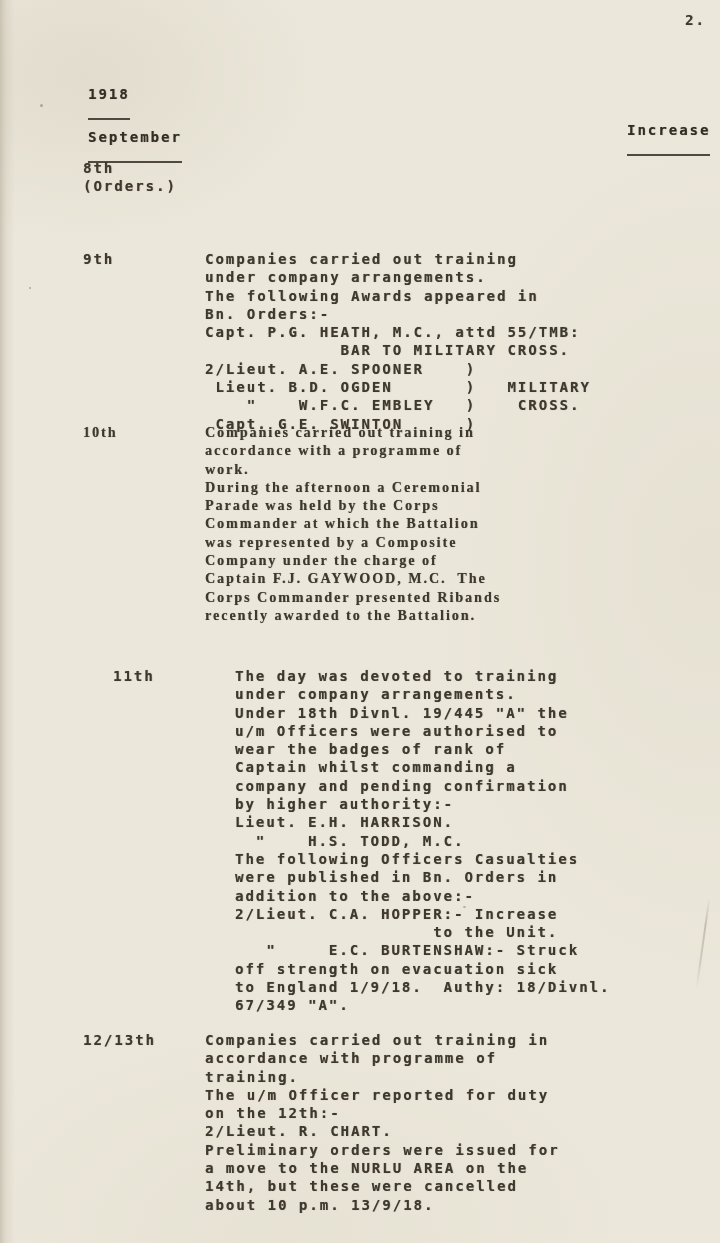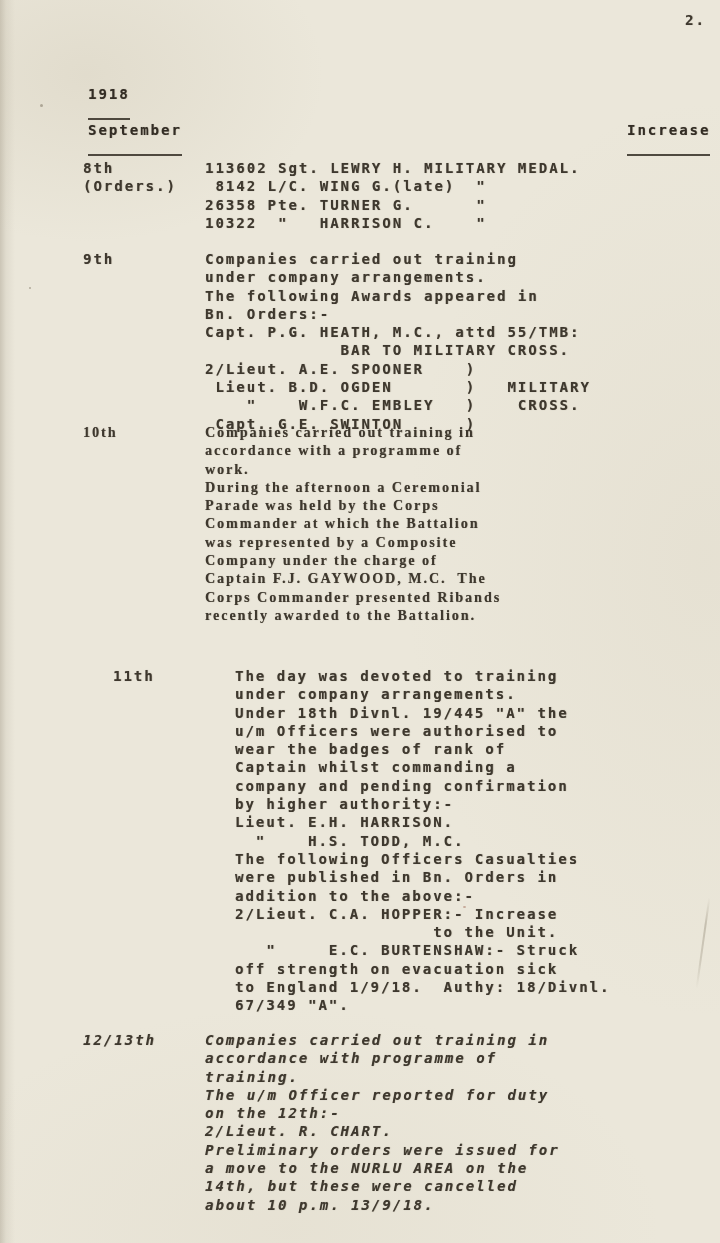--- a/index.html
+++ b/index.html
@@ -27,29 +27,29 @@
     text-shadow:0.4px 0.4px 0.7px rgba(62,52,38,0.55);
   }
   .heading{color:#332d25;}
   .underline{
     display:inline-block;
     border-bottom:2px solid rgba(52,46,37,0.85);
     padding-bottom:15px;
   }
   .page-number{left:685px;top:11px;}
   .year{left:88px;top:85px;}
-  .month{left:88px;top:121px;}
+  .month{left:88px;top:128px;}
   .appendix{left:627px;top:121px;}
   .entry-date{left:83px;}
   .entry-body{left:205px;}
   .e8{top:159px;}
   .e9{top:250px;}
   .e10{top:424px;font-family:Liberation Serif, serif;}
   .e11{top:667px;margin-left:30px;}
-  .e12{top:1031px;font-style:italic;}
+  .e12{top:1031px;}
   .crease{
     position:absolute;left:702px;top:897px;width:2px;height:92px;
     background:linear-gradient(180deg, transparent, rgba(128,118,98,0.35) 30%, rgba(128,118,98,0.25) 70%, transparent);
     transform:rotate(8deg);
   }
   .speck{position:absolute;border-radius:50%;background:rgba(120,110,92,0.5);}
   .speck1{left:40px;top:104px;width:3px;height:3px;}
   .speck2{left:29px;top:287px;width:2px;height:2px;}
   .speck3{left:463px;top:906px;width:3px;height:2px;background:rgba(150,90,70,0.45);}
 </style>
@@ -61,24 +61,20 @@
   <div class="tw page-number">2.</div>
 
   <div class="tw year heading"><span class="underline">1918</span></div>
 
   <div class="tw month heading"><span class="underline">September</span></div>
 
   <div class="tw appendix heading"><span class="underline">Increase</span></div>
 
   <div class="tw entry-date e8">8th
 (Orders.)</div>
-  <div class="tw entry-body e8">113602 Sgt. LEWRY H. MILITARY MEDAL.
- 8142 L/C. WING G.(late)  "
-26358 Pte. TURNER G.      "
-10322  "   HARRISON C.    "</div>
 
   <div class="tw entry-date e9">9th</div>
   <div class="tw entry-body e9">Companies carried out training
 under company arrangements.
 The following Awards appeared in
 Bn. Orders:-
 Capt. P.G. HEATH, M.C., attd 55/TMB:
              BAR TO MILITARY CROSS.
 2/Lieut. A.E. SPOONER    )
  Lieut. B.D. OGDEN       )   MILITARY

